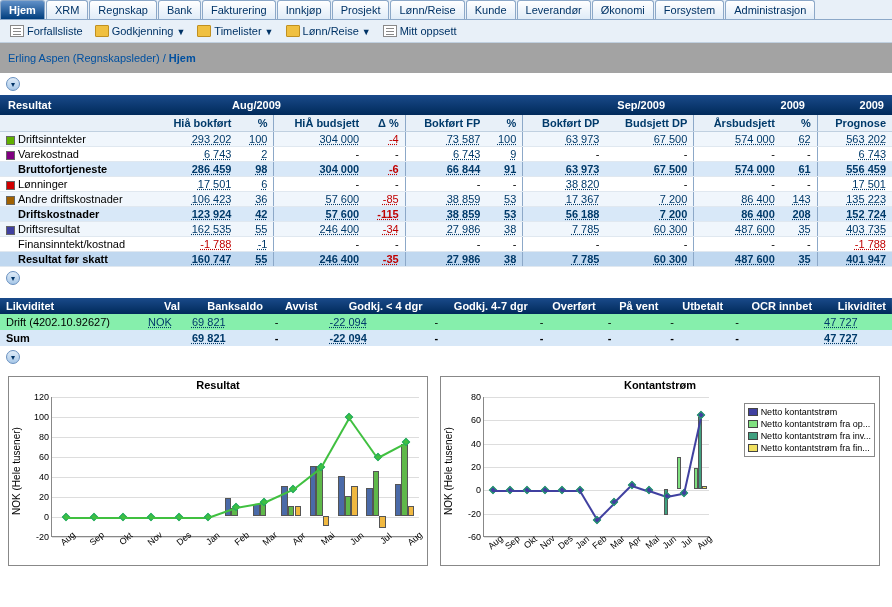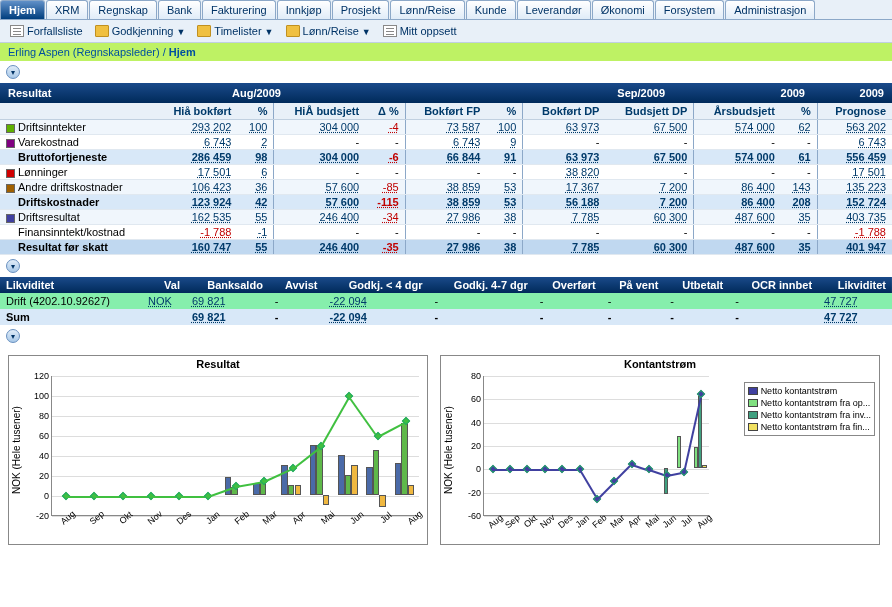--- a/index.html
+++ b/index.html
@@ -6,42 +6,42 @@
 body { font-family: Tahoma, Arial, sans-serif; font-size: 11px; background: #fff; color: #000; width: 892px; }
 .tabs { display: flex; background: #e8f0f8; border-bottom: 1px solid #8ca8c8; }
 .tab { padding: 3px 8px; border: 1px solid #8ca8c8; border-bottom: none; margin-right: 1px; background: linear-gradient(#fff,#e0ecf8); color: #003366; cursor: pointer; font-size: 11px; border-radius: 3px 3px 0 0; }
 .tab.active { background: linear-gradient(#6090c8,#003e7e); color: #fff; font-weight: bold; }
 .toolbar { display: flex; align-items: center; padding: 3px 6px; background: #e8f0f8; border-bottom: 1px solid #c0d0e0; gap: 4px; }
 .toolbar-item { display: flex; align-items: flex-end; gap: 3px; color: #003366; cursor: pointer; padding: 2px 4px; }
 .folder-icon { width: 14px; height: 12px; background: #f0c040; border: 1px solid #c09020; border-radius: 1px; }
 .list-icon { width: 14px; height: 12px; background: #fff; border: 1px solid #888; position: relative; }
 .list-icon::before { content:''; position:absolute; top:2px; left:2px; right:2px; height:1px; background:#888; box-shadow:0 3px 0 #888,0 6px 0 #888; }
 .dd { color: #003366; font-size: 9px; }
-.breadcrumb { padding: 3px 8px; background: #bef264; color: #0050a0; }
+.breadcrumb { padding: 9px 8px; background: #a3a3a3; color: #0050a0; }
 .collapse-btn { width: 14px; height: 14px; border-radius: 50%; background: linear-gradient(#e0ecf8,#a8c8e8); border: 1px solid #6890c0; margin: 4px 6px; cursor: pointer; display: flex; align-items: center; justify-content: center; font-size: 8px; color: #003366; }
 .resultat-header { background: linear-gradient(#1a4a8a,#002a5a); color: #fff; font-weight: bold; display: flex; padding: 2px 4px; }
 .rh-cell { padding: 2px 4px; }
 table.resultat { width: 100%; border-collapse: collapse; }
 table.resultat th { background: #e8f0f8; color: #003a6a; font-weight: bold; text-align: right; padding: 2px 6px; font-size: 11px; border-bottom: 1px solid #c0d0e0; }
 table.resultat th:first-child { text-align: left; }
 table.resultat td { padding: 1px 6px; text-align: right; border-bottom: 1px solid #e0e8f0; white-space: nowrap; }
 table.resultat td:first-child { text-align: left; }
 table.resultat td.sep { border-right: 1px solid #8ca8c8; }
 table.resultat th.sep { border-right: 1px solid #8ca8c8; }
 .row-odd { background: #f0f6fc; }
 .row-even { background: #fff; }
 .row-sub { background: #d8e8f8; font-weight: bold; }
 .row-tot { background: #c0d8f0; font-weight: bold; }
 .sq { display: inline-block; width: 9px; height: 9px; border: 1px solid #666; margin-right: 3px; vertical-align: middle; }
 .link { color: #003a6a; text-decoration: underline; text-decoration-style: dotted; cursor: pointer; }
 .neg { color: #c00000; }
 .liq-header { background: linear-gradient(#1a4a8a,#002a5a); color: #fff; font-weight: bold; }
 .liq-header th { color:#fff; background: transparent; padding: 2px 6px; text-align: right; }
 .liq-header th:first-child { text-align: left; }
-table.liq { width: 100%; border-collapse: collapse; margin-top: 4px; }
+table.liq { width: 100%; border-collapse: collapse; margin-top: 13px; }
 table.liq td { padding: 2px 6px; }
 table.liq td:first-child { text-align: left; }
 .liq-odd { background: #86efac; }
 .liq-sum { background: #d8e8f8; font-weight: bold; }
 .charts { display: flex; gap: 12px; padding: 8px; }
 .chart { border: 1px solid #888; background: #fff; position: relative; }
 .chart-title { text-align: center; font-weight: bold; font-size: 11px; padding: 2px; }
 .axis-label { position: absolute; left: 2px; top: 50%; transform: rotate(-90deg) translateX(-50%); transform-origin: left top; font-size: 10px; }
 .plot { position: relative; margin: 4px 8px 4px 42px; border-left: 1px solid #888; border-bottom: 1px solid #888; }
 .grid-h { position: absolute; left: 0; right: 0; border-top: 1px solid #ddd; }

